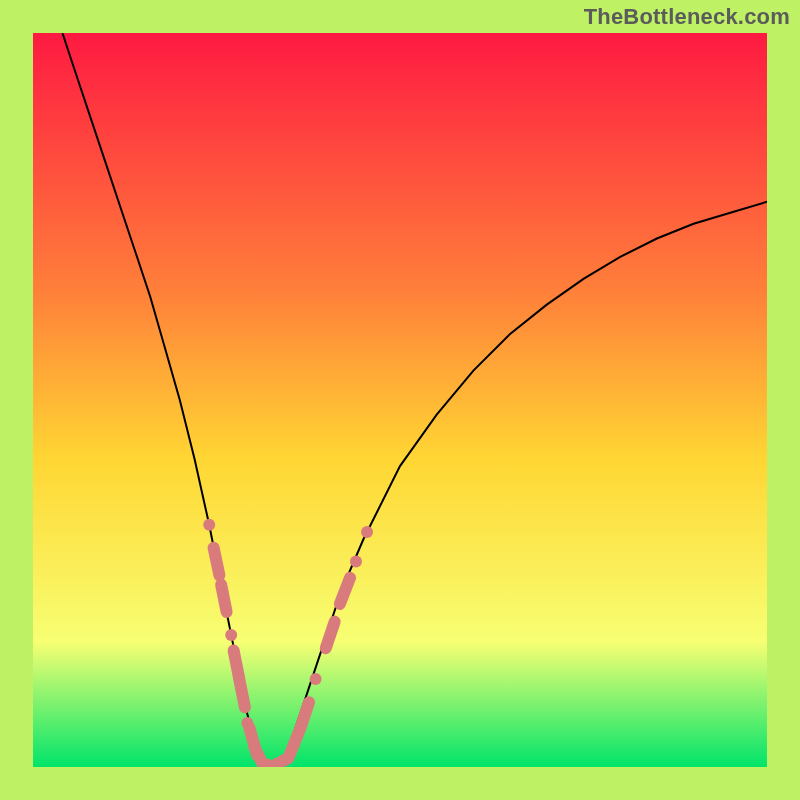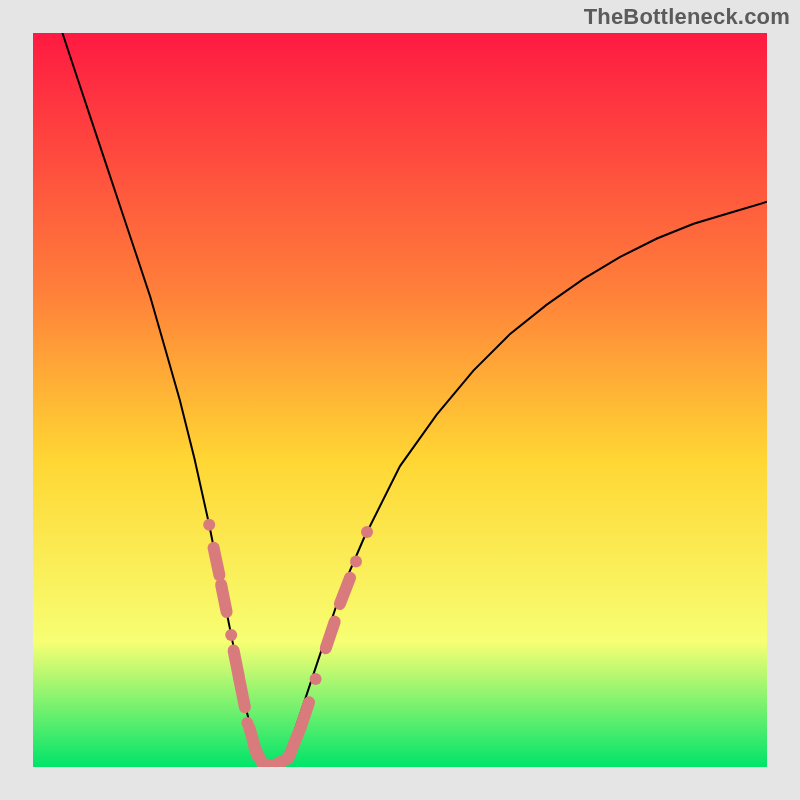--- a/index.html
+++ b/index.html
@@ -8,21 +8,21 @@
     width: 800px;
     height: 800px;
     background: #000;
     font-family: Arial, Helvetica, sans-serif;
     overflow: hidden;
   }
   .frame {
     position: relative;
     width: 800px;
     height: 800px;
-    background: #e5e5e5;
+    background: #bef264;
     text-align: center;
   }
   .watermark {
     position: absolute;
     top: 4px;
     right: 10px;
     color: #5b5b5b;
     font-size: 22px;
     font-weight: 600;
     letter-spacing: 0.2px;

